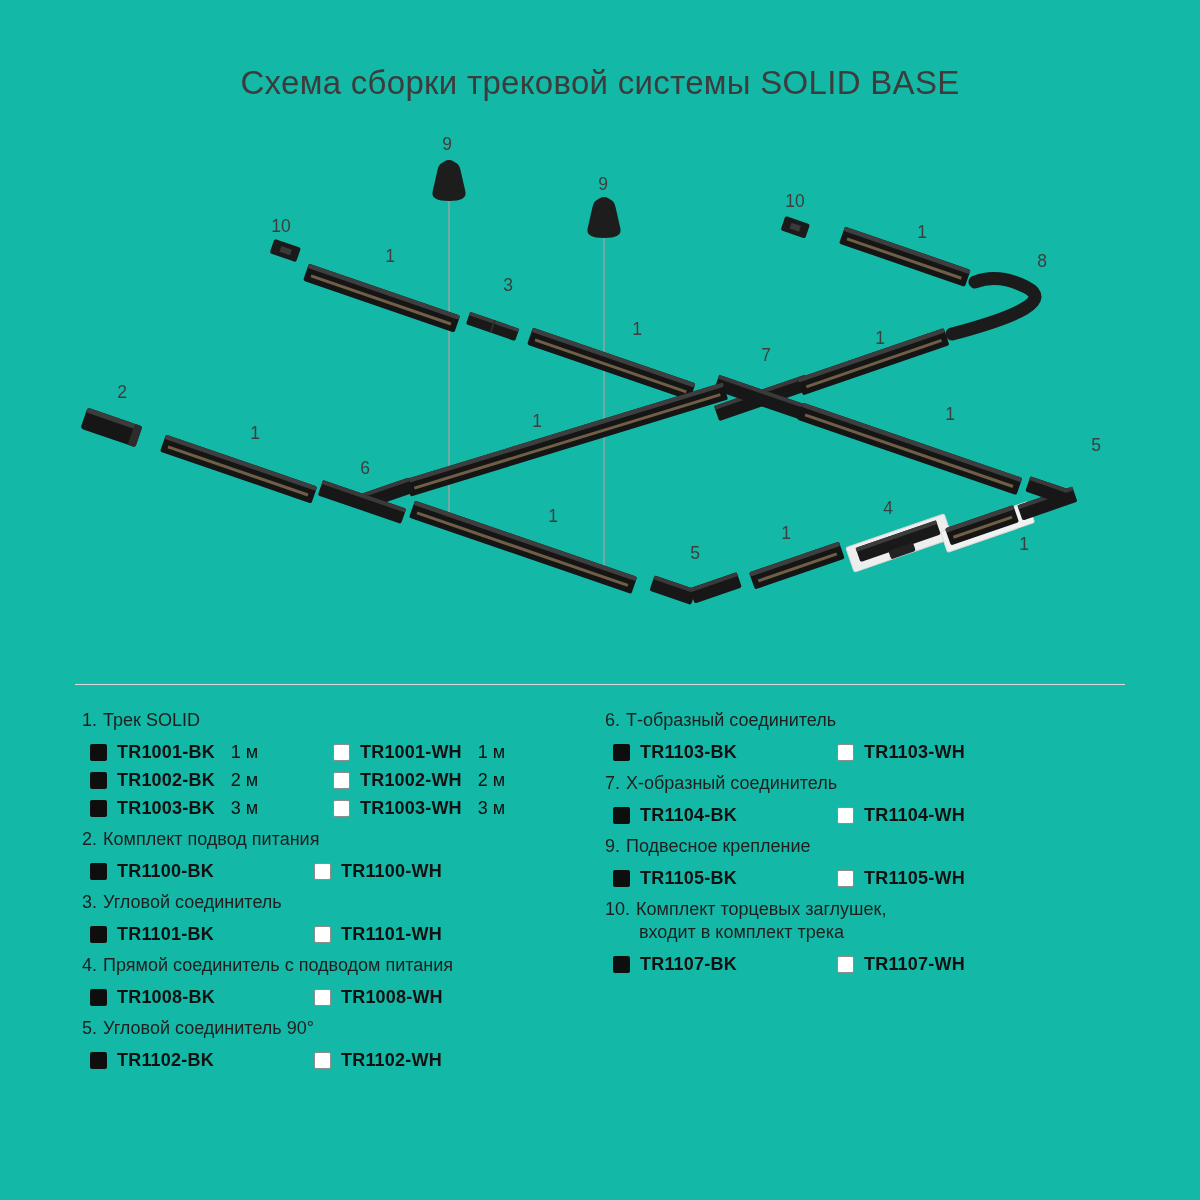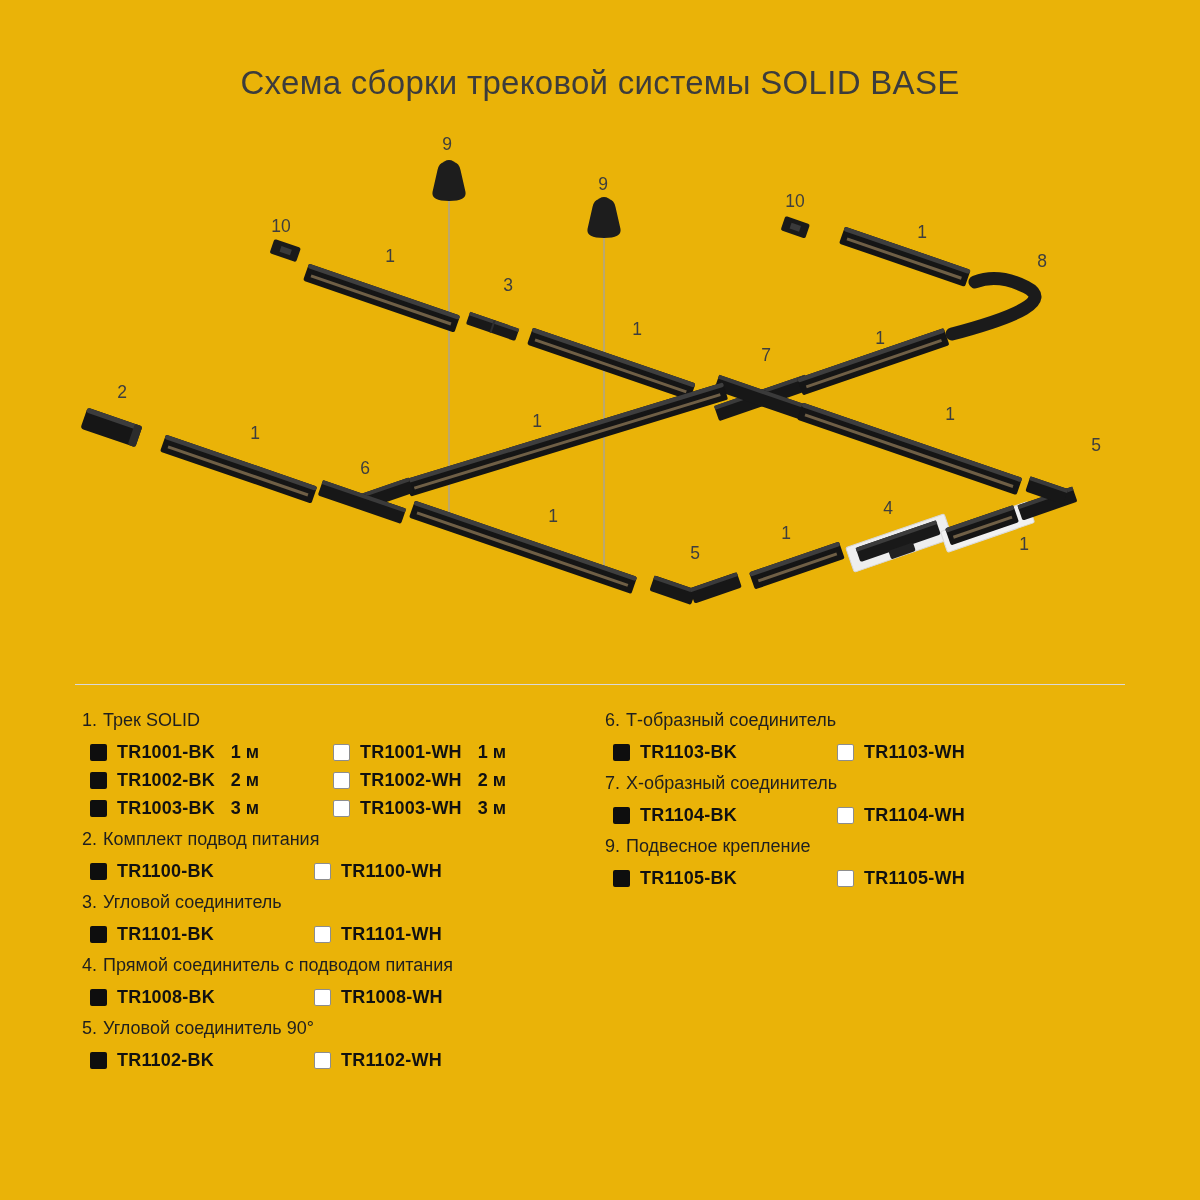--- a/index.html
+++ b/index.html
@@ -1,17 +1,17 @@
 <!DOCTYPE html>
 <html><head>
 <meta charset="utf-8">
 <style>
   html,body{margin:0;padding:0;background:#ffffff;}
   .page{
-    width:1200px;height:1200px;position:relative;background:#eab308;
+    width:1200px;height:1200px;position:relative;background:#14b8a6;
     font-family:"Liberation Sans", sans-serif;color:#222;overflow:hidden;
   }
   .title{
     padding-top:64px;text-align:center;font-size:33px;font-weight:400;
     color:#3c3c3c;letter-spacing:0.3px;
   }
   svg.diagram{display:block;margin-top:22px;}
   .cable{stroke:#a3a3a3;stroke-width:1.3;}
   .callout{font-family:"Liberation Sans",sans-serif;font-size:17.5px;fill:#3e3e3e;text-anchor:middle;}
   .divider{border-top:1px solid #d9d9d9;margin:0 75px;}
@@ -24,21 +24,21 @@
   .lnum{margin-right:6px;}
   .lhead2{margin-left:34px;margin-top:4px;line-height:19px;}
   .lrow{padding-left:8px;margin-bottom:9px;display:flex;align-items:center;line-height:19px;}
   .entry{display:inline-flex;align-items:center;width:202px;text-align:center;}
   .entry.wide{width:221px;}
   .entry.last{width:auto;margin-left:22px;}
   .cb{width:17px;height:17px;border-radius:2px;margin-right:10px;flex:none;box-sizing:border-box;}
   .cb-bk{background:#0e0e0e;}
   .cb-wh{background:#fff;border:1.5px solid #8d8d8d;}
   .code{font-weight:700;color:#111;letter-spacing:0.2px;white-space:nowrap;}
-  .size{font-weight:700;color:#111;margin-left:16px;white-space:nowrap;}
+  .size{font-weight:400;color:#111;margin-left:16px;white-space:nowrap;}
 </style>
 </head>
 <body>
 
 <div class="page">
 
   <div class="title">Схема сборки трековой системы SOLID BASE</div>
 
   <svg class="diagram" width="1200" height="560" viewBox="0 130 1200 560">
 
@@ -378,18 +378,32 @@
             <span class="code">TR1105-BK</span>
           </span>
           <span class="entry last">
             <span class="cb cb-wh"></span>
             <span class="code">TR1105-WH</span>
           </span>
         </div>
       </div>
 
       <div class="lsec">
+        <div class="lhead">
+          <span class="lnum">10.</span><span>Комплект торцевых заглушек,</span>
+          <div class="lhead2">входит в комплект трека</div>
+        </div>
+        <div class="lrow">
+          <span class="entry">
+            <span class="cb cb-bk"></span>
+            <span class="code">TR1107-BK</span>
+          </span>
+          <span class="entry last">
+            <span class="cb cb-wh"></span>
+            <span class="code">TR1107-WH</span>
+          </span>
+        </div>
       </div>
 
     </div>
   </div>
 
 </div>
 
 </body></html>

